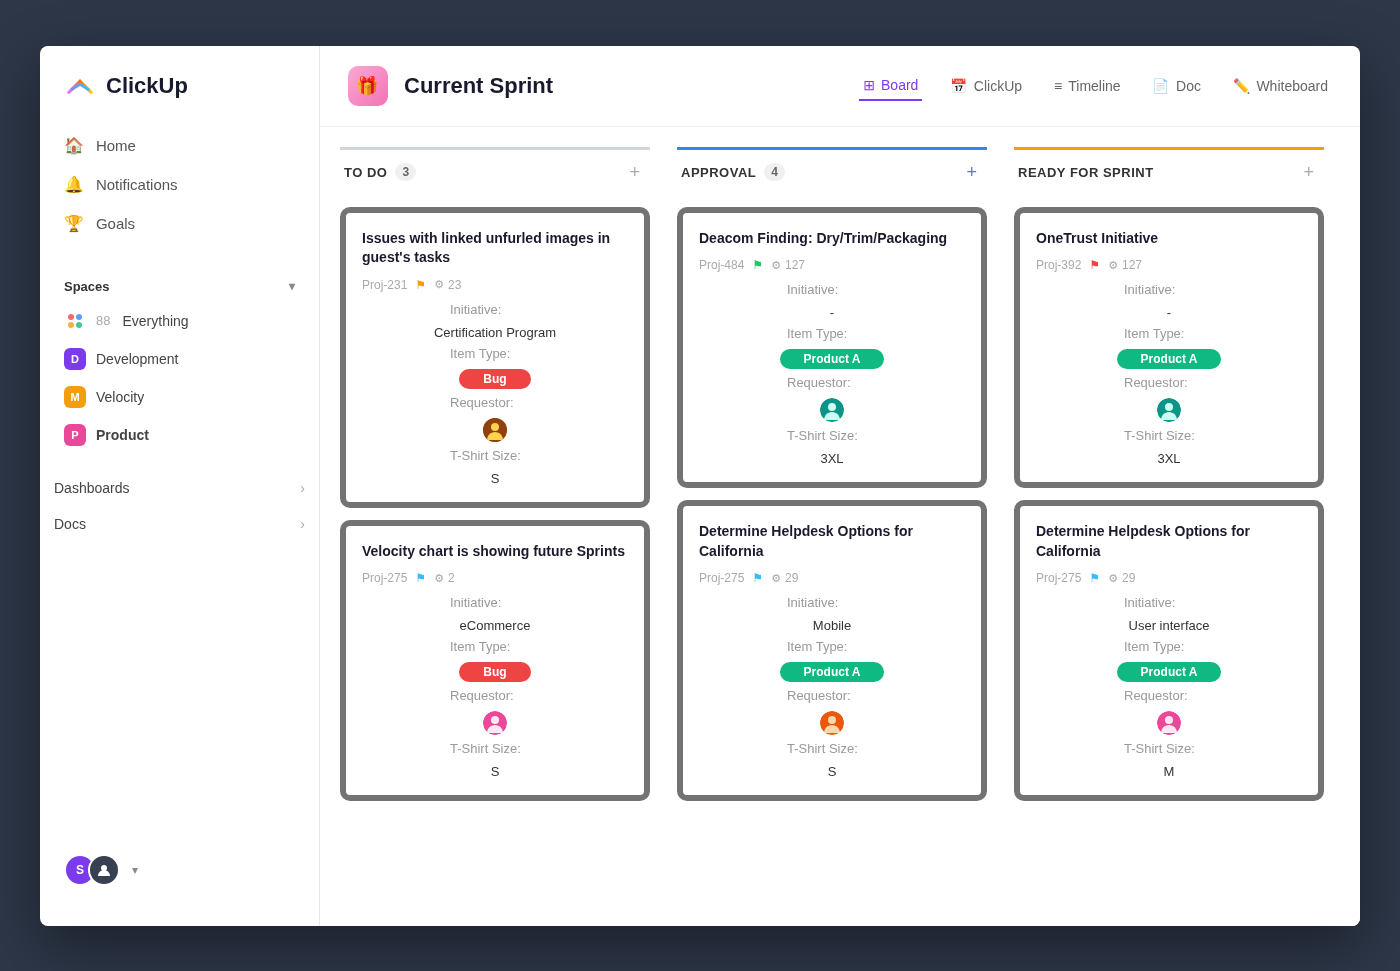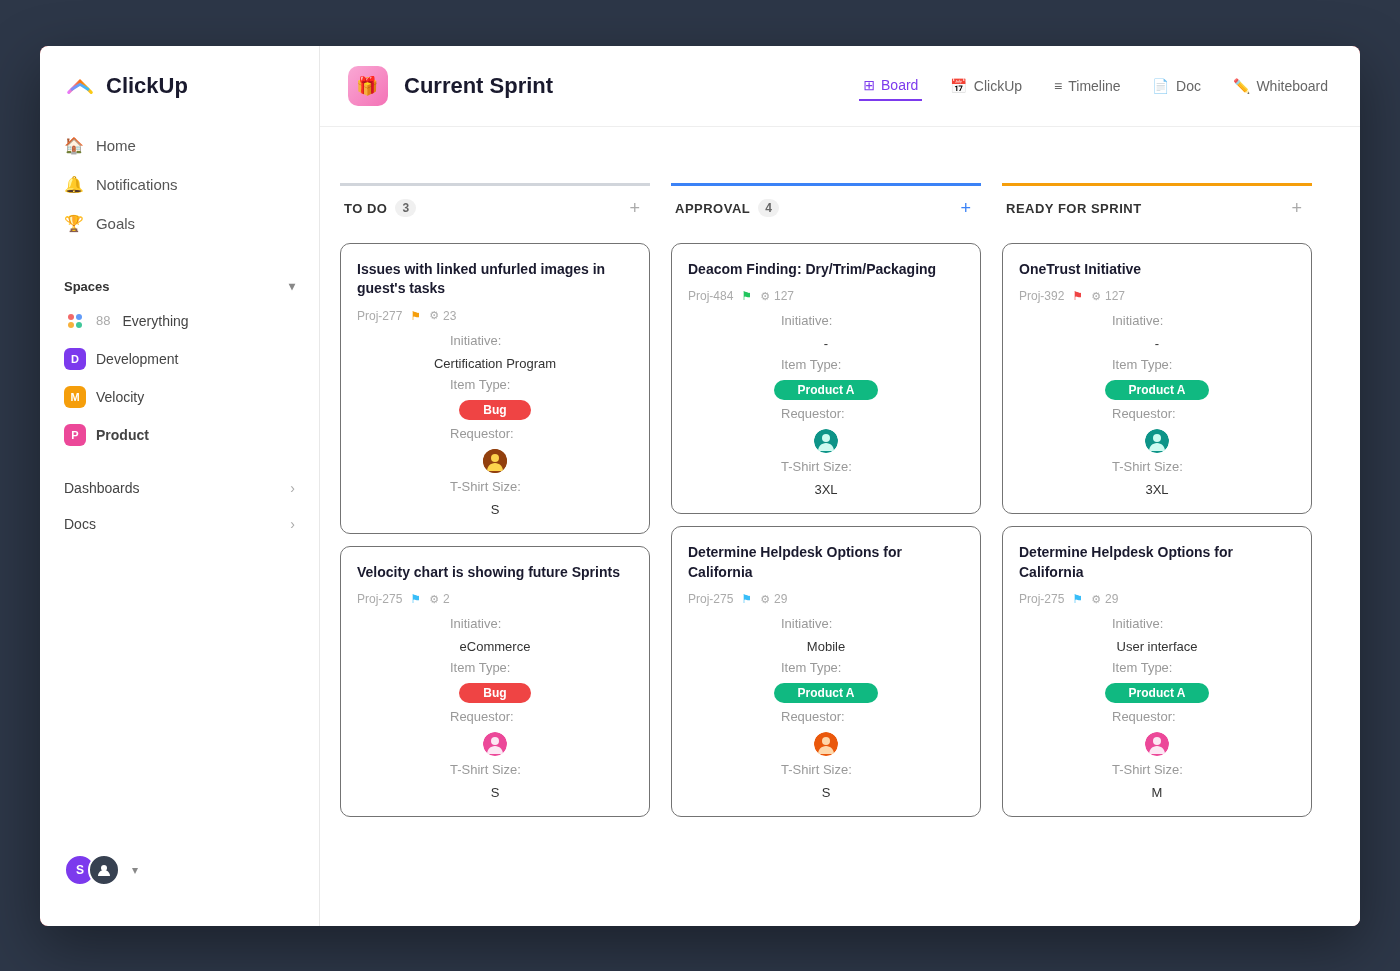--- a/index.html
+++ b/index.html
@@ -103,21 +103,21 @@
     }
     .everything-icon {
       width: 22px;
       height: 22px;
       display: flex;
       align-items: center;
       justify-content: center;
     }
 
     .sidebar-bottom-section {
-      padding: 0 12px;
+      padding: 0 2px;
       margin-top: 12px;
     }
     .sidebar-bottom-item {
       display: flex;
       align-items: center;
       justify-content: space-between;
       padding: 10px 12px;
       border-radius: 8px;
       cursor: pointer;
       color: #444;
@@ -200,25 +200,24 @@
     .top-nav-item.active {
       color: #7c3aed;
       border-bottom: 2px solid #7c3aed;
     }
     .top-nav-icon { font-size: 14px; }
 
     
     .board-area {
       flex: 1;
       display: flex;
-      gap: 5px;
+      gap: 11px;
       overflow-x: auto;
       padding: 20px 20px;
       background: #fff;
-      margin-top: 36px;
     }
 
     .board-column {
       min-width: 310px;
       max-width: 310px;
       display: flex;
       flex-direction: column;
       margin-right: 16px;
     }
 
@@ -266,21 +265,21 @@
     .column-add-btn.approval-add { color: #3b82f6; }
 
     .cards-list {
       display: flex;
       flex-direction: column;
       gap: 12px;
     }
 
     .card {
       background: #fff;
-      border: 1px solid #737373;
+      border: 6px solid #737373;
       border-radius: 10px;
       padding: 16px;
       cursor: pointer;
       transition: box-shadow 0.2s;
     }
 
     .card-title {
       font-size: 14px;
       font-weight: 600;
       color: #1a1a2e;
@@ -497,21 +496,21 @@
             <span class="column-title">TO DO</span>
             <span class="column-count">3</span>
           </div>
           <button class="column-add-btn">+</button>
         </div>
         <div class="cards-list">
 
           <div class="card">
             <div class="card-title">Issues with linked unfurled images in guest's tasks</div>
             <div class="card-meta">
-              <span class="card-id">Proj-277</span>
+              <span class="card-id">Proj-231</span>
               <span class="flag-icon" style="color:#f59e0b;">⚑</span>
               <span class="points-group">
                 <span class="points-icon">⚙</span>
                 <span>23</span>
               </span>
             </div>
             <div class="card-fields">
               <div class="card-field">
                 <span class="field-label">Initiative:</span>
                 <span class="field-value">Certification Program</span>

